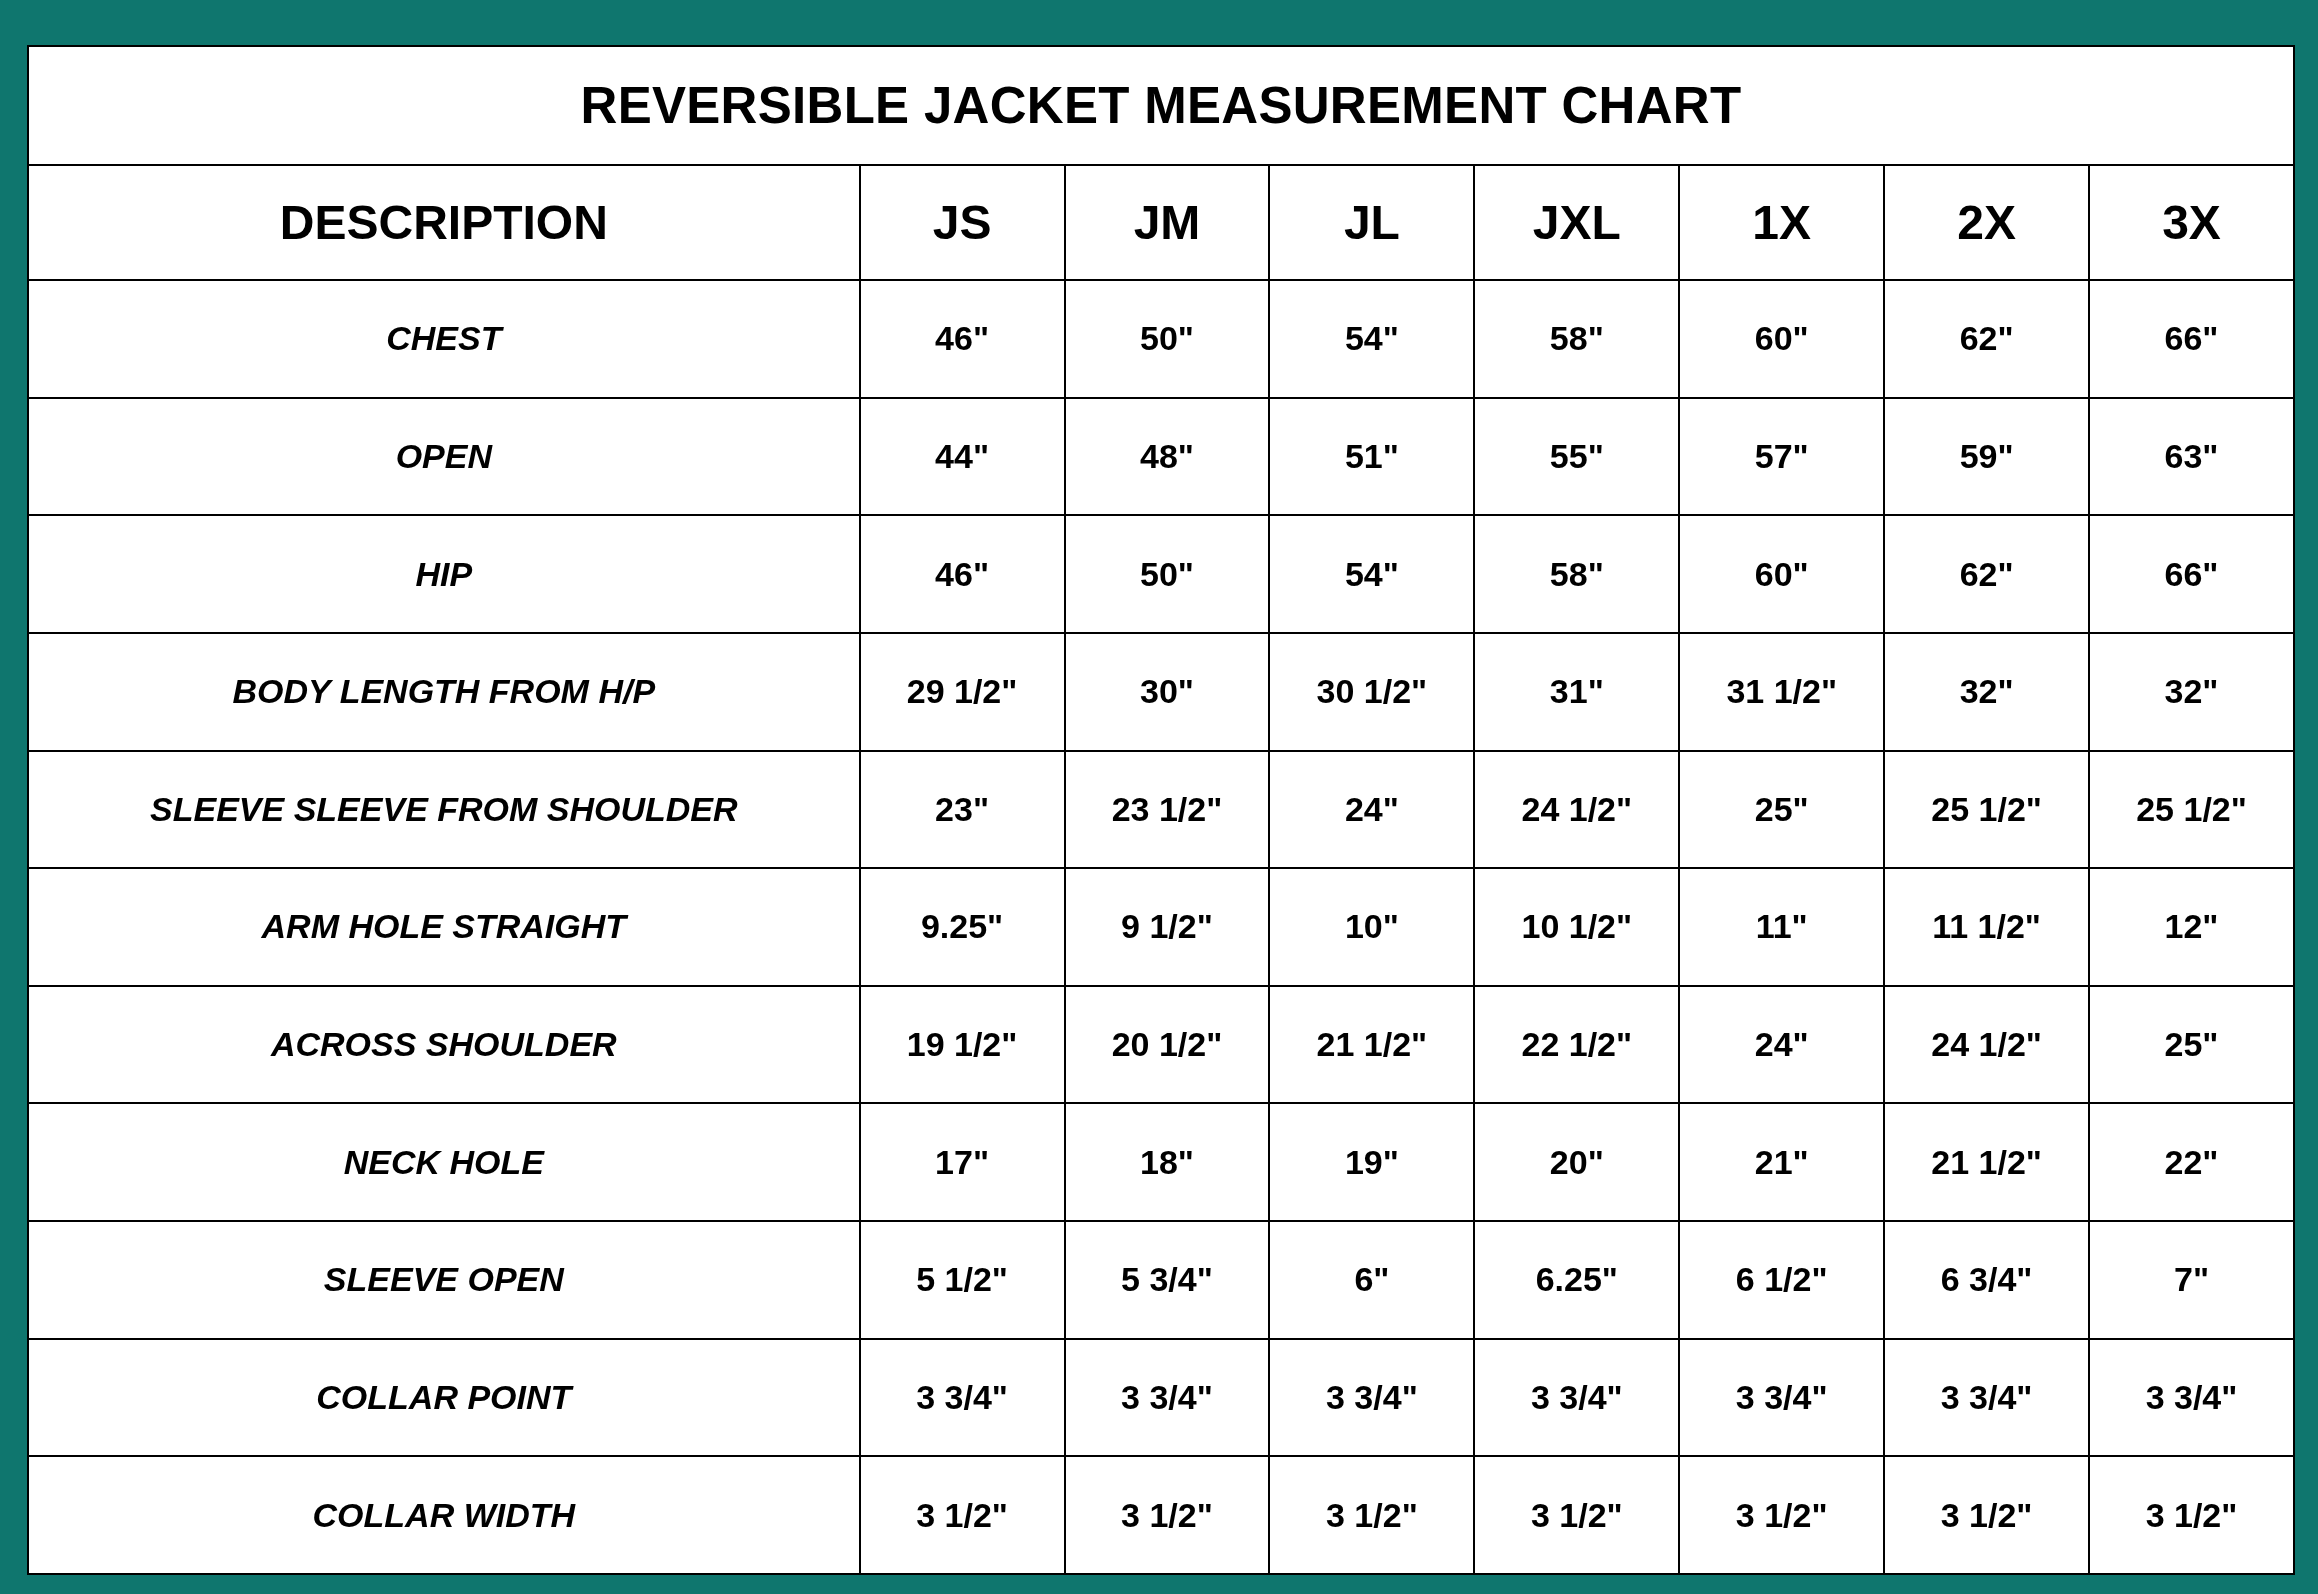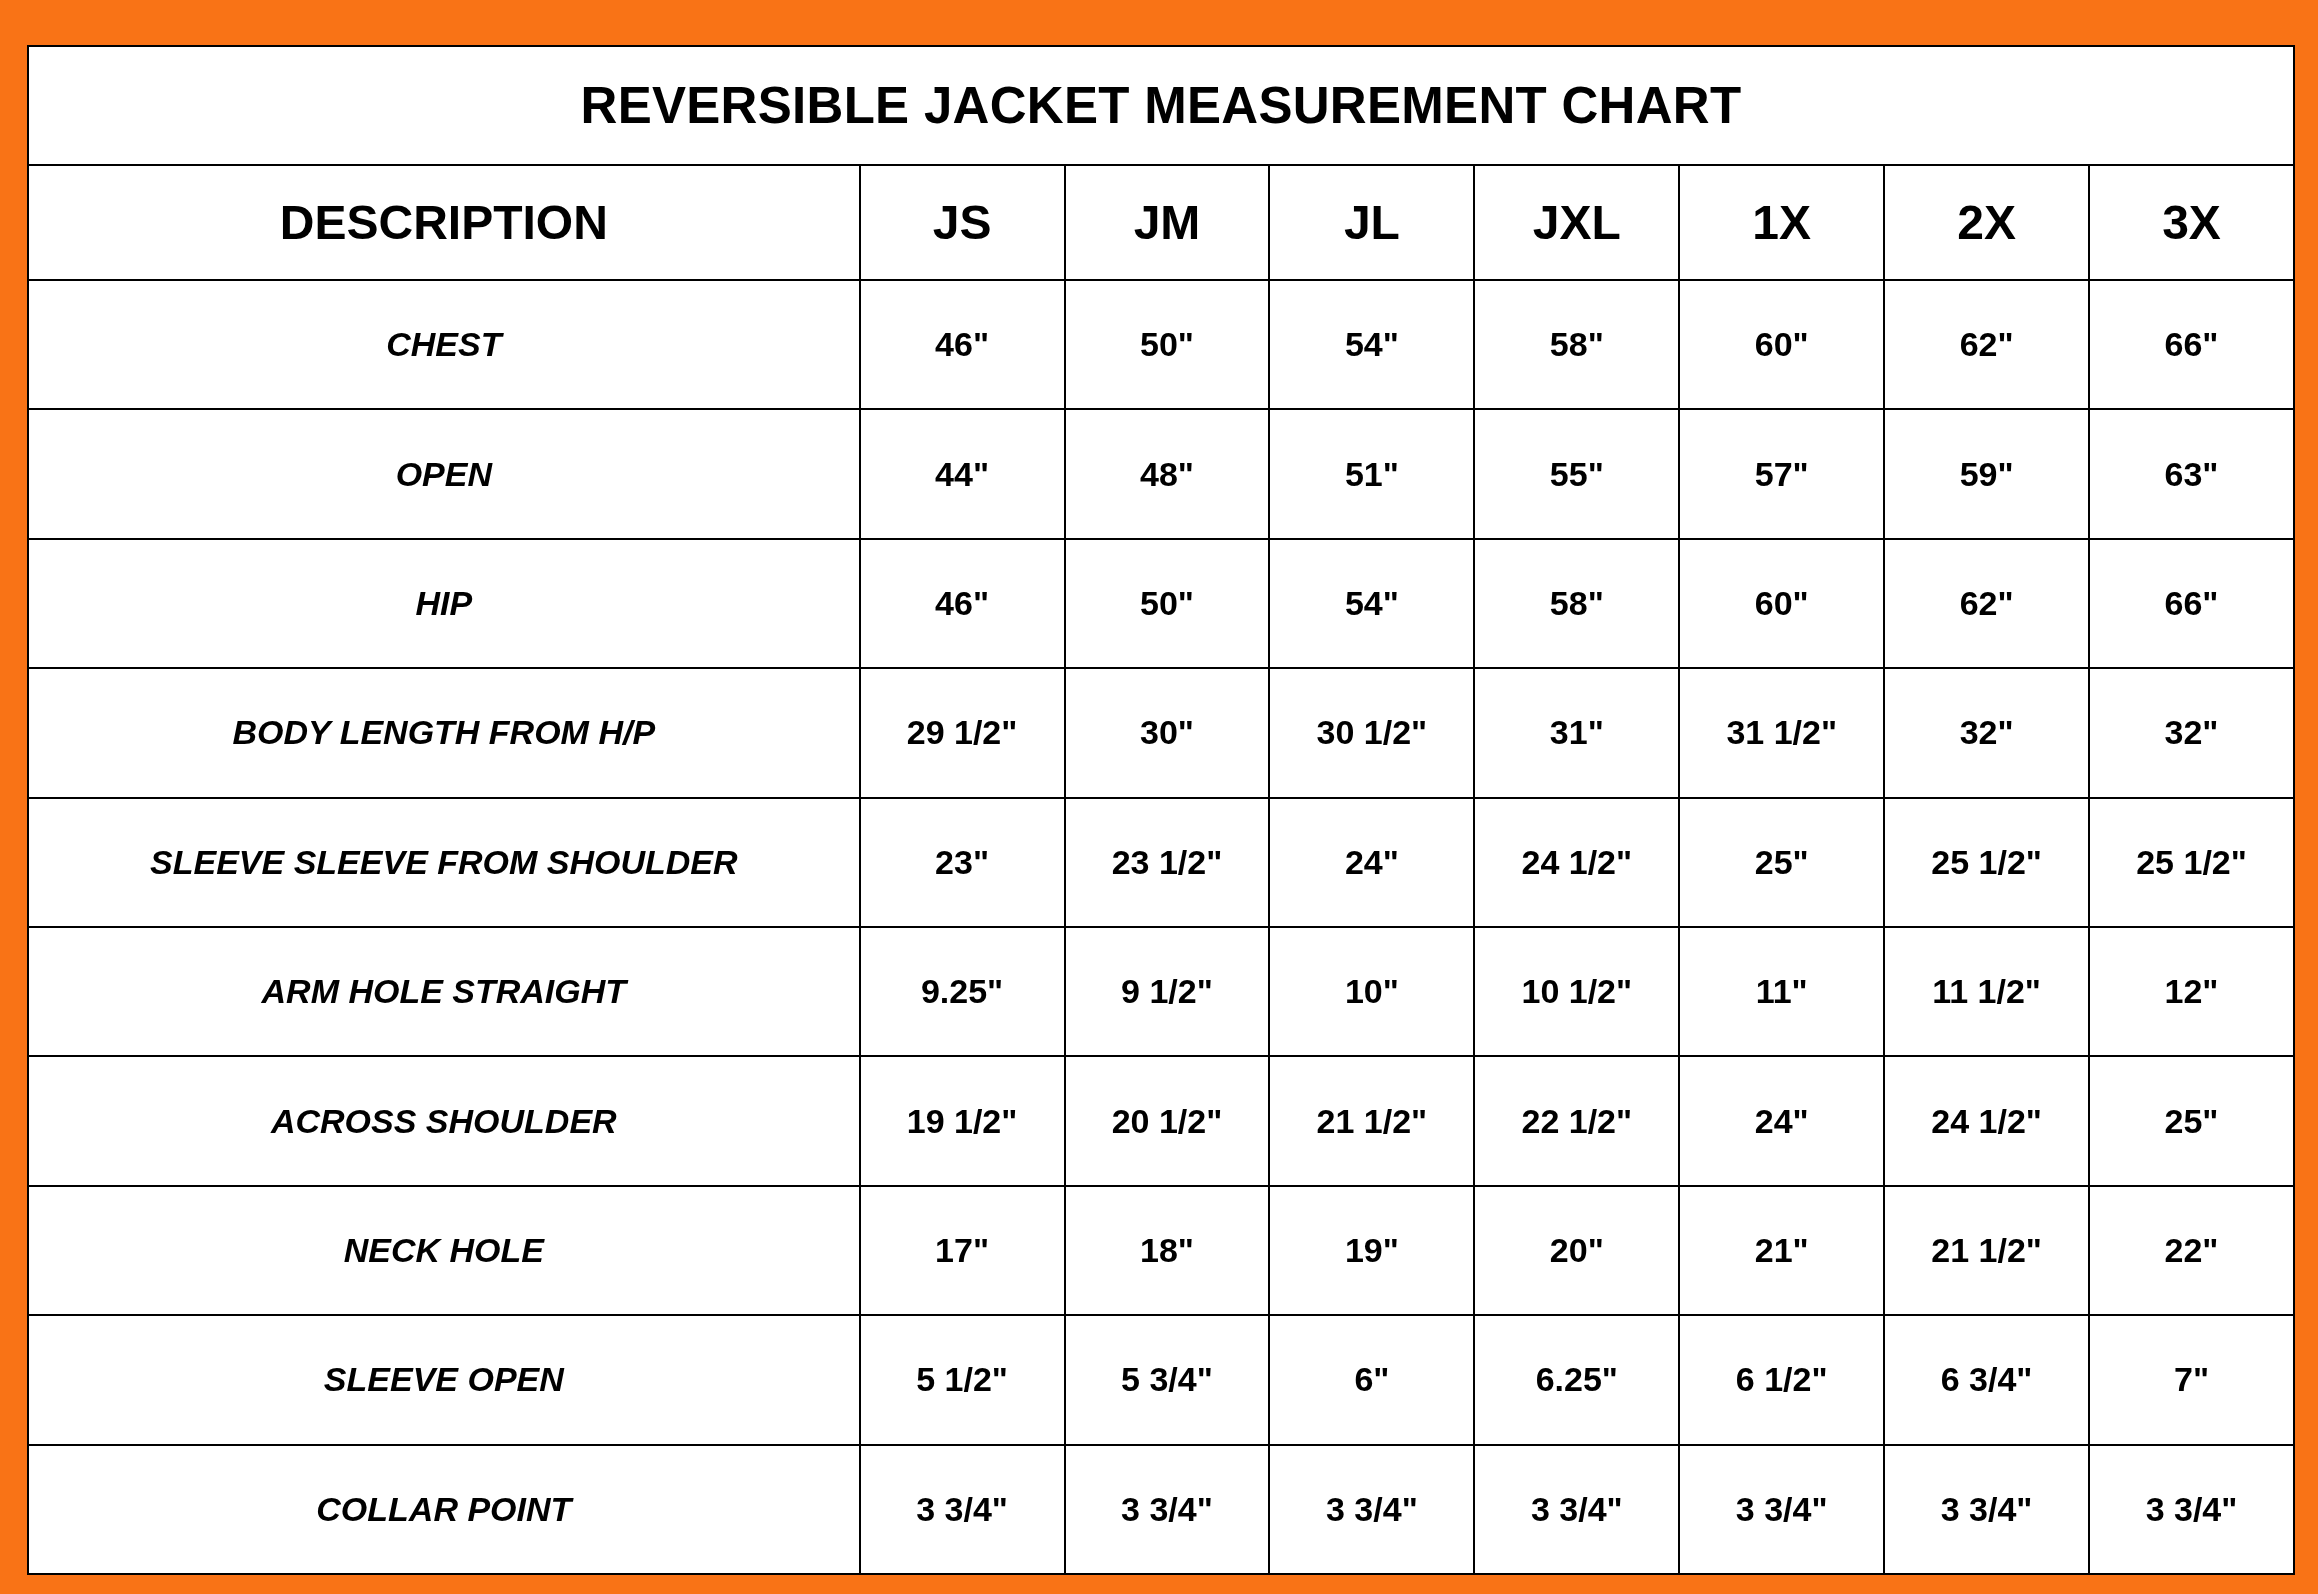--- a/index.html
+++ b/index.html
@@ -5,21 +5,21 @@
   html, body {
     margin: 0;
     padding: 0;
     background: #ffffff;
     font-family: "Liberation Sans", sans-serif;
   }
   .sheet {
     position: relative;
     width: 2319px;
     height: 1594px;
-    background: #f97316;
+    background: #0f766e;
     overflow: hidden;
   }
   table.size-chart {
     position: absolute;
     left: 27px;
     top: 45px;
     width: 2268px;
     height: 1530px;
     border-collapse: collapse;
     table-layout: fixed;
@@ -178,16 +178,26 @@
         <tr class="data-row">
           <td class="row-label">COLLAR POINT</td>
           <td>3 3/4"</td>
           <td>3 3/4"</td>
           <td>3 3/4"</td>
           <td>3 3/4"</td>
           <td>3 3/4"</td>
           <td>3 3/4"</td>
           <td>3 3/4"</td>
         </tr>
+        <tr class="data-row">
+          <td class="row-label">COLLAR WIDTH</td>
+          <td>3 1/2"</td>
+          <td>3 1/2"</td>
+          <td>3 1/2"</td>
+          <td>3 1/2"</td>
+          <td>3 1/2"</td>
+          <td>3 1/2"</td>
+          <td>3 1/2"</td>
+        </tr>
       </tbody>
   </table>
 </div>
 
 
 </body></html>

